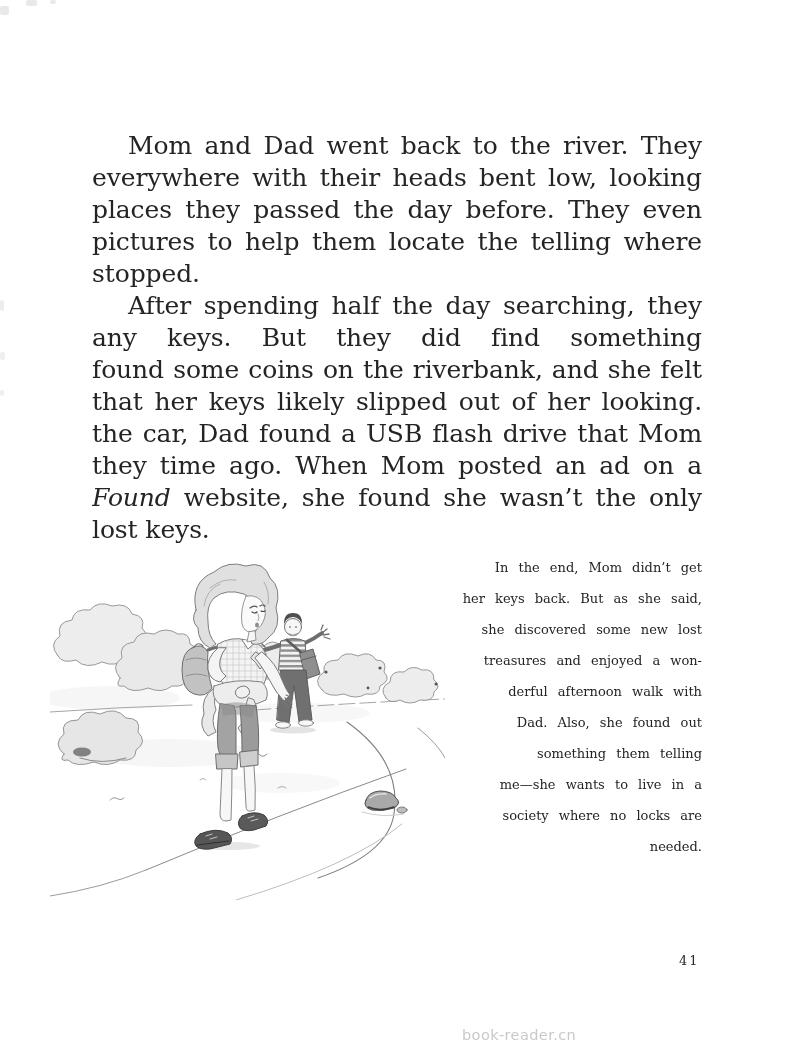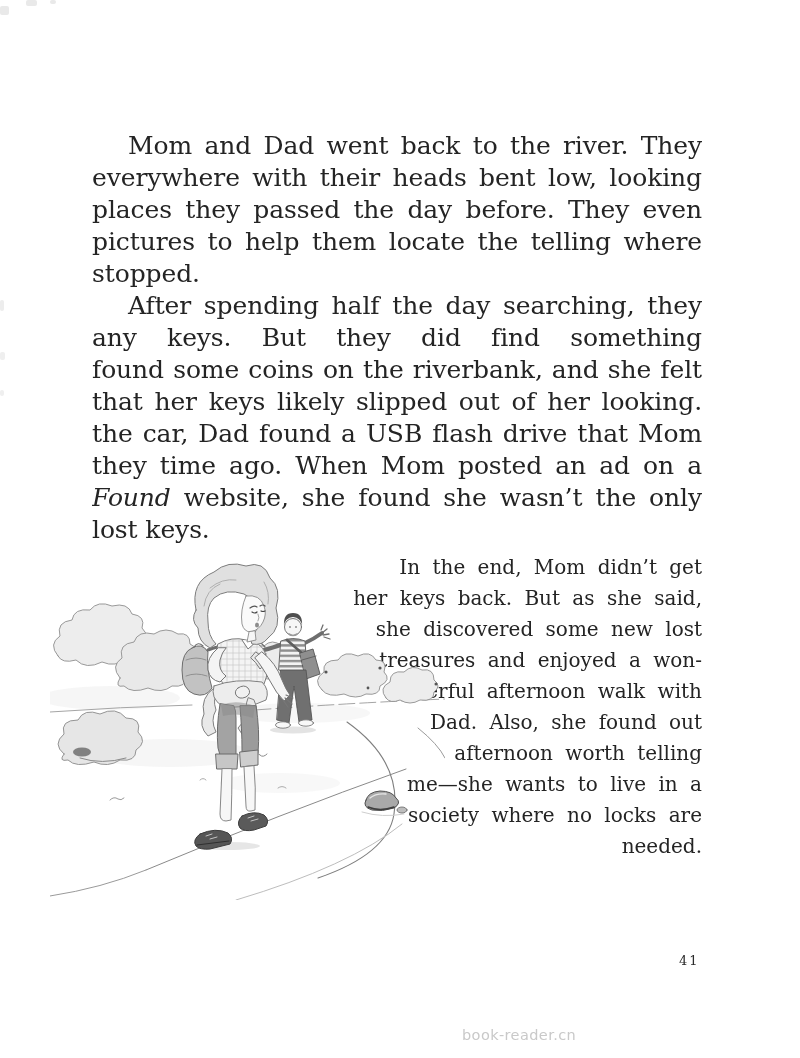--- a/index.html
+++ b/index.html
@@ -16,21 +16,21 @@
   .tline{
     display:block;height:32px;overflow:hidden;
     text-align:justify;text-align-last:justify;white-space:normal;
   }
   .tline.endp{text-align-last:left;}
   .tline.indent{text-indent:36px;}
   .italic{font-style:italic;}
   
   .para3{
     position:absolute;left:330px;top:552px;width:372px;
-    font-size:20px;line-height:31px;
+    font-size:13px;line-height:31px;
   }
   .para3 .tline{
     height:31px;text-align:right;text-align-last:right;word-spacing:6px;
   }
   
   .illust{position:absolute;left:50px;top:548px;width:395px;height:352px;}
   
   .pagenum{
     position:absolute;left:679px;top:953px;font-size:13px;
     letter-spacing:2px;color:#2b2b2b;
@@ -81,21 +81,21 @@
     </div>
   </section>
 
   <section class="para3">
     <div class="tline">In the end, Mom didn’t get</div>
     <div class="tline">her keys back. But as she said,</div>
     <div class="tline">she discovered some new lost</div>
     <div class="tline">treasures and enjoyed a won-</div>
     <div class="tline">derful afternoon walk with</div>
     <div class="tline">Dad. Also, she found out</div>
-    <div class="tline">afternoon worth telling</div>
+    <div class="tline">something them telling</div>
     <div class="tline">me—she wants to live in a</div>
     <div class="tline">society where no locks are</div>
     <div class="tline">needed.</div>
   </section>
 
   <svg class="illust" viewBox="0 0 395 352" xmlns="http://www.w3.org/2000/svg" stroke-linecap="round" stroke-linejoin="round">
     <defs>
       <pattern id="plaid" width="6" height="6" patternUnits="userSpaceOnUse">
         <path d="M0 3 H6 M3 0 V6" stroke="#bdbdbd" stroke-width="0.7" fill="none"></path>
       </pattern>

